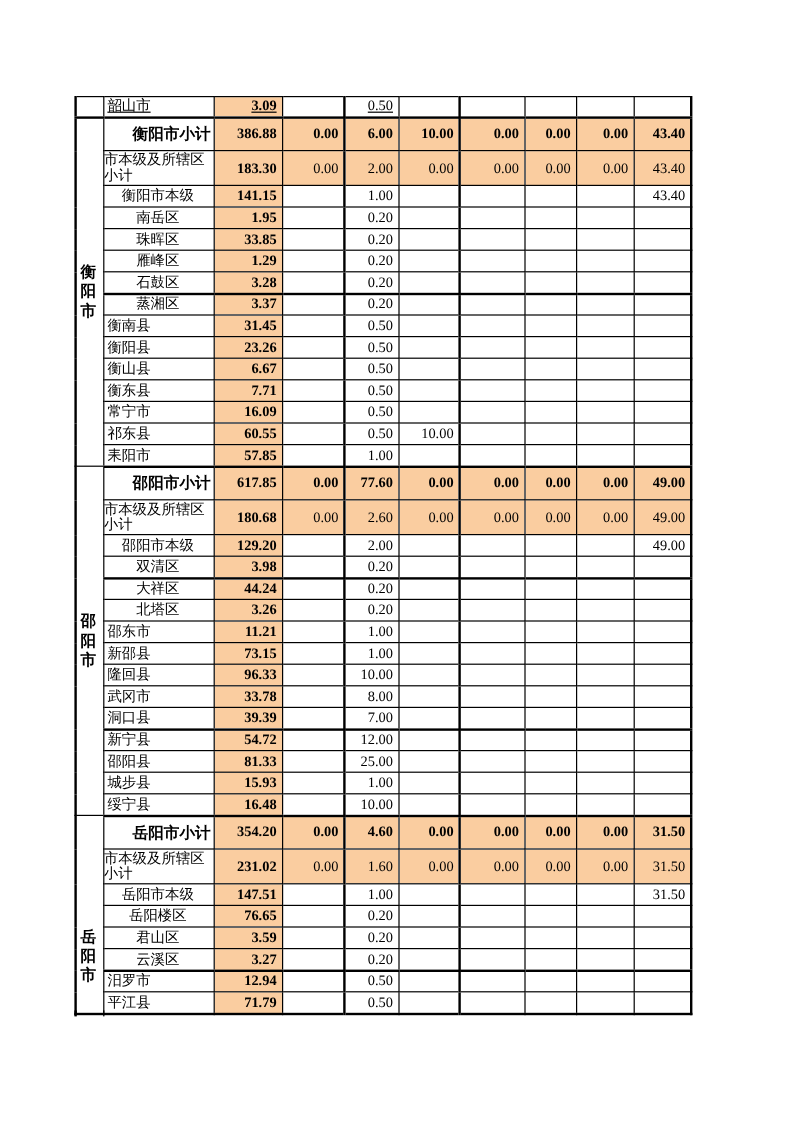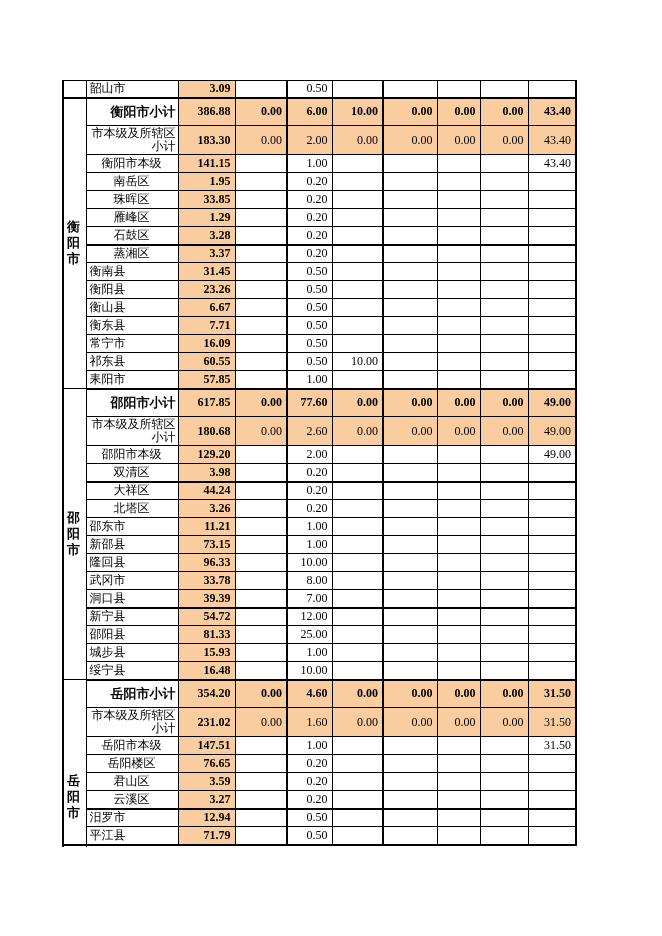--- a/index.html
+++ b/index.html
@@ -27,21 +27,21 @@
   }
   td {
     border: 1px solid #000;
     padding: 0;
     margin: 0;
     overflow: hidden;
     color: #000;
     vertical-align: middle;
     background: #ffffff;
   }
-  tr.h17 { height: 17px; }
+  tr.h17 { height: 17px; text-decoration: underline; }
   tr.h18 { height: 18px; }
   tr.h28 { height: 28px; }
   tr.thick td { border-bottom-width: 2px; }
   td.c-city {
     font-weight: 700;
     font-size: 13px;
     line-height: 16px;
     text-align: left;
     word-break: break-all;
     padding: 0 3px;
@@ -54,21 +54,21 @@
     padding: 1px 2px 1px 3px;
   }
   td.c-name.a-left  { text-align: left; }
   td.c-name.a-center{ text-align: center; padding-left: 1px; }
   tr.t-sum td.c-name {
     font-weight: 700;
     font-size: 13px;
     text-align: right;
   }
   tr.t-sub td.c-name {
-    text-align: right;
+    text-align: left;
     padding-left: 0;
   }
   td.c-val {
     font-size: 12px;
     text-align: right;
     padding-right: 4px;
   }
   td.bold  { font-weight: 700; }
   td.fill  { background: #FACDA0; }
   td.br2   { border-right-width: 2px; }

